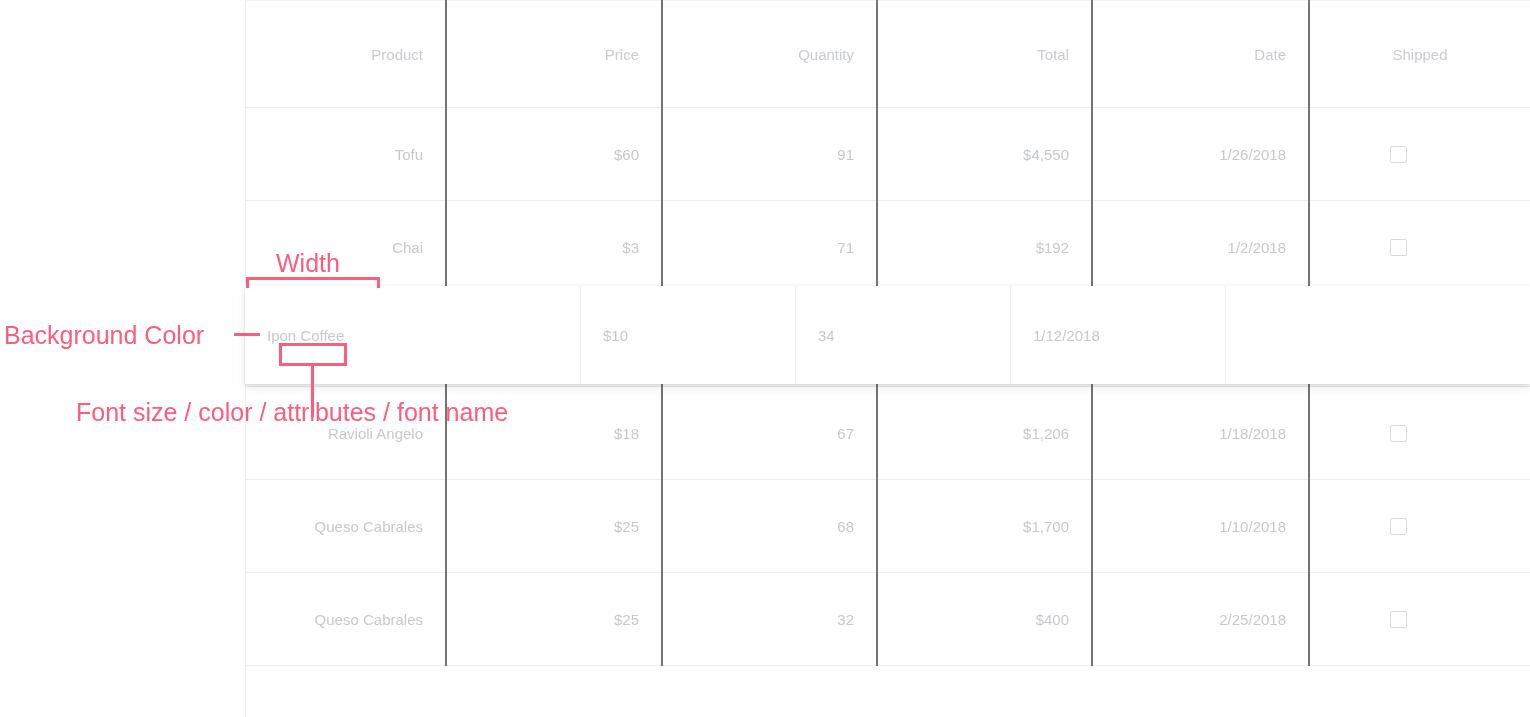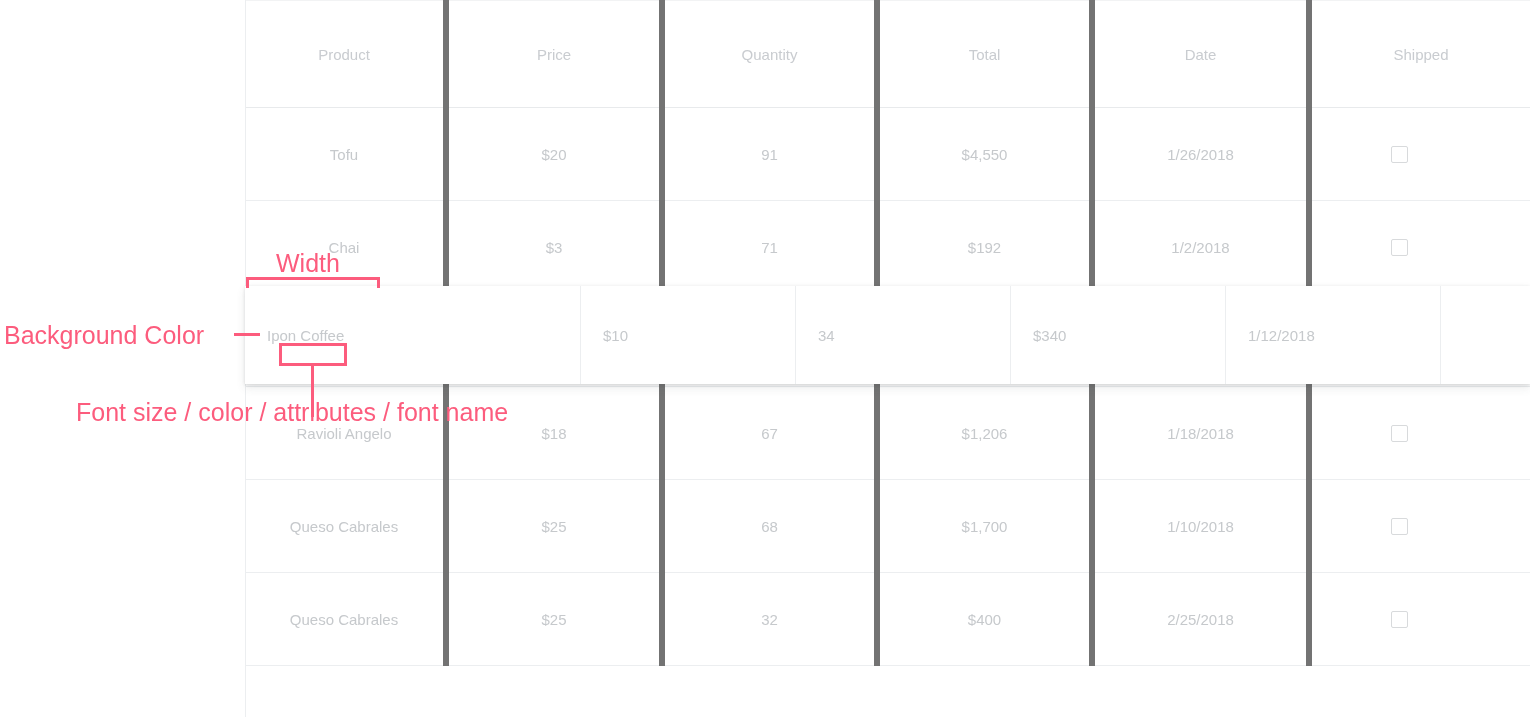--- a/index.html
+++ b/index.html
@@ -39,26 +39,26 @@
 
   table.grid col.c-product  { width: 201px; }
   table.grid col.c-price    { width: 216px; }
   table.grid col.c-qty      { width: 215px; }
   table.grid col.c-total    { width: 215px; }
   table.grid col.c-date     { width: 217px; }
   table.grid col.c-shipped  { width: 221px; }
 
   table.grid th,
   table.grid td {
-    border-right: 6px solid #737373;
+    border-right: 2px solid #737373;
     border-bottom: 1px solid #eceef0;
     padding: 0 22px;
     height: 93px;
     box-sizing: border-box;
-    text-align: center;
+    text-align: right;
     vertical-align: middle;
     font-weight: 400;
     font-size: 15px;
     color: #c6c9cc;
     background: #ffffff;
     white-space: nowrap;
     overflow: hidden;
   }
 
   table.grid thead th {
@@ -268,21 +268,21 @@
           <th>Quantity</th>
           <th>Total</th>
           <th>Date</th>
           <th class="th-shipped">Shipped</th>
         </tr>
       </thead>
       <tbody>
 
         <tr>
           <td>Tofu</td>
-          <td>$20</td>
+          <td>$60</td>
           <td>91</td>
           <td>$4,550</td>
           <td>1/26/2018</td>
           <td class="td-shipped">
             <span class="chk"></span>
           </td>
         </tr>
 
         <tr>
           <td>Chai</td>
@@ -344,21 +344,20 @@
   </div>
 
   <div id="table-left-spine"></div>
 
   <div id="drag-row">
     <div class="dcell d-product">
       <span>Ipon Coffee</span>
     </div>
     <div class="dcell d-price">$10</div>
     <div class="dcell d-qty">34</div>
-    <div class="dcell d-total">$340</div>
     <div class="dcell d-date">1/12/2018</div>
     <div class="dcell d-shipped"></div>
   </div>
 
 
   <div id="ann-width-bracket"></div>
   <div class="ann-text" id="ann-width-label">Width</div>
 
   <div id="ann-bg-leader"></div>
   <div class="ann-text" id="ann-bg-label">Background Color</div>

